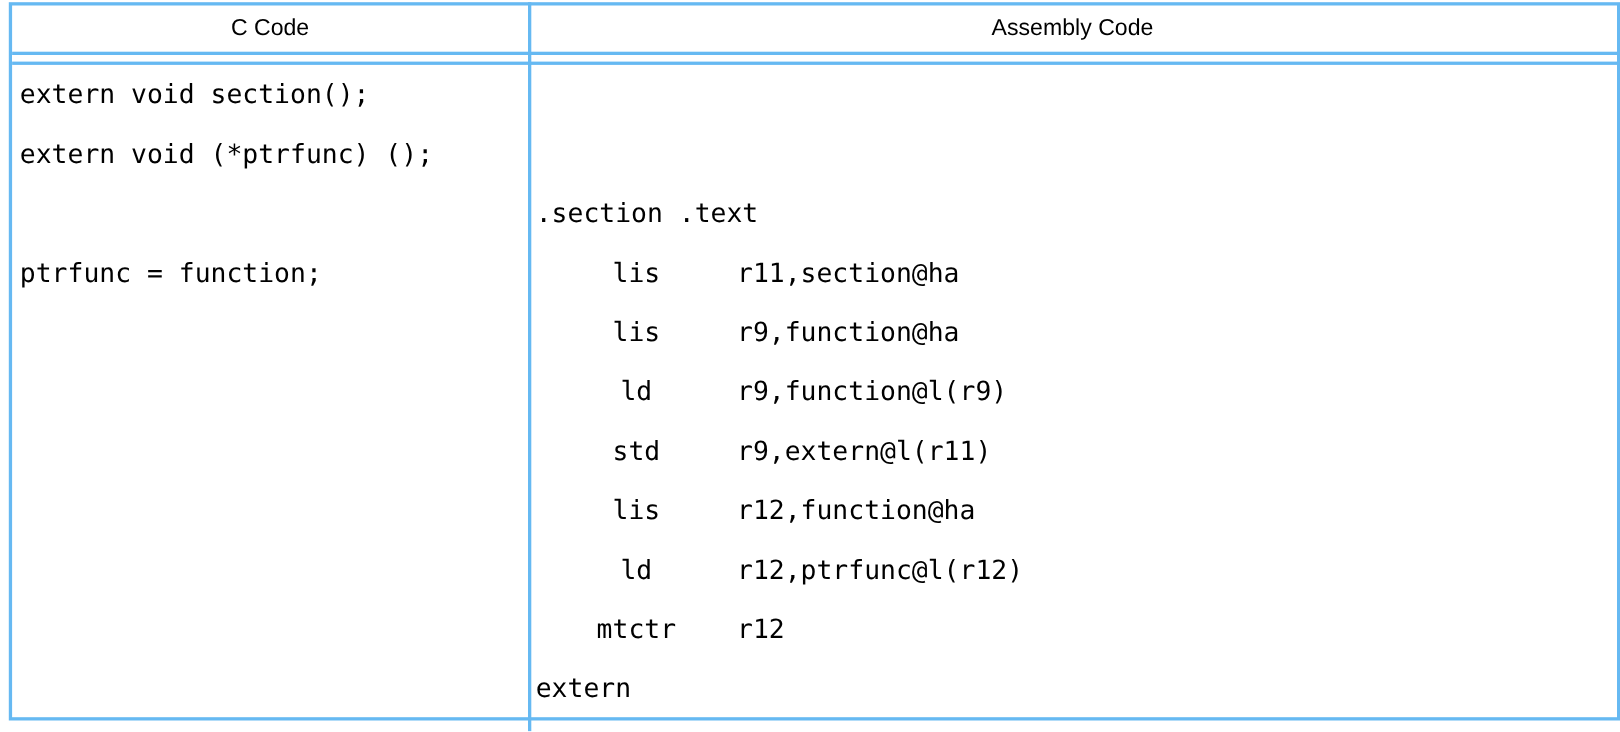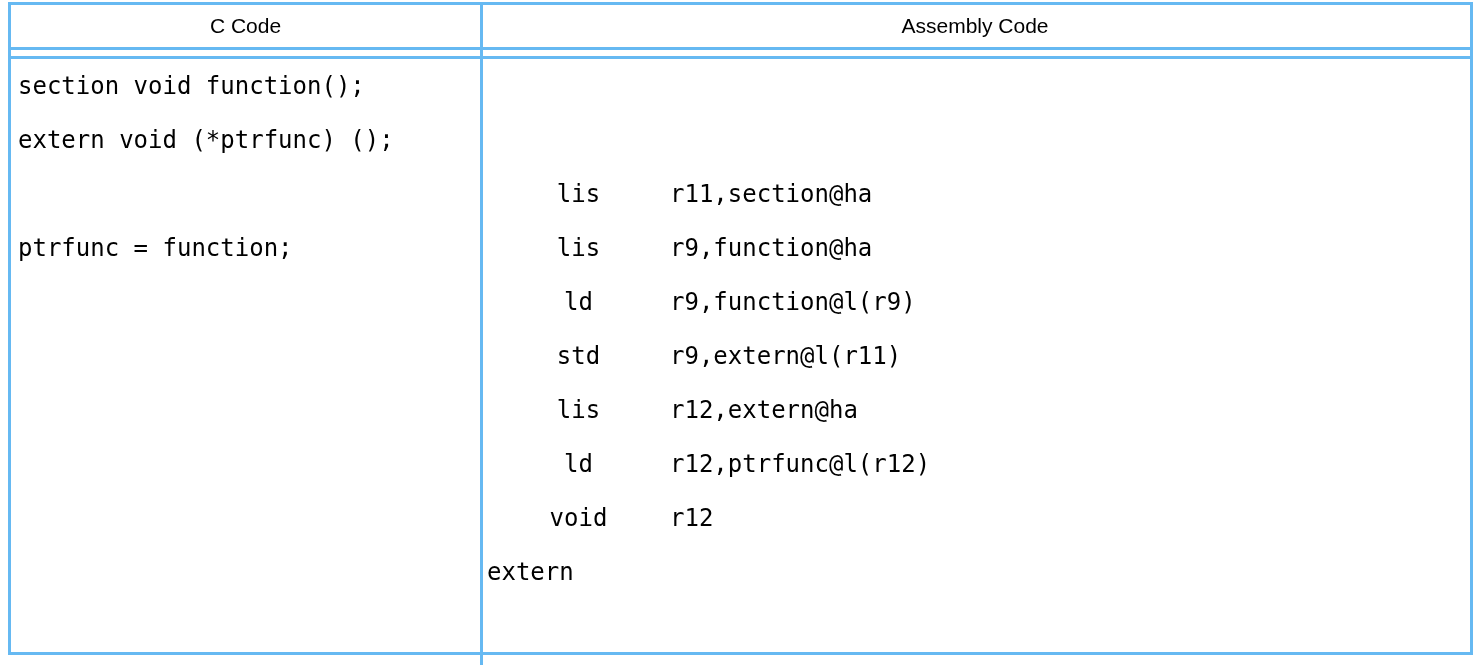--- a/index.html
+++ b/index.html
@@ -95,40 +95,41 @@
 
     <div class="header-row">
       <div class="cell-left header-cell">C Code</div>
       <div class="cell-right header-cell">Assembly Code</div>
     </div>
 
     <div class="gap-row"></div>
 
     <div class="body-row">
       <div class="cell-left code-col">
-          <div class="code-line">section void function();</div>
+          <div class="code-line">extern void section();</div>
           <div class="code-line">extern void (*ptrfunc) ();</div>
           <div class="code-line"></div>
           <div class="code-line">ptrfunc = function;</div>
           <div class="code-line"></div>
           <div class="code-line"></div>
           <div class="code-line"></div>
           <div class="code-line"></div>
           <div class="code-line"></div>
           <div class="code-line"></div>
         </div>
       <div class="cell-right code-col">
           <div class="code-line"></div>
           <div class="code-line"></div>
+          <div class="code-line">.section .text</div>
           <div class="code-line"><span class="opcode">lis</span><span class="operand">r11,section@ha</span></div>
           <div class="code-line"><span class="opcode">lis</span><span class="operand">r9,function@ha</span></div>
           <div class="code-line"><span class="opcode">ld</span><span class="operand">r9,function@l(r9)</span></div>
           <div class="code-line"><span class="opcode">std</span><span class="operand">r9,extern@l(r11)</span></div>
-          <div class="code-line"><span class="opcode">lis</span><span class="operand">r12,extern@ha</span></div>
+          <div class="code-line"><span class="opcode">lis</span><span class="operand">r12,function@ha</span></div>
           <div class="code-line"><span class="opcode">ld</span><span class="operand">r12,ptrfunc@l(r12)</span></div>
-          <div class="code-line"><span class="opcode">void</span><span class="operand">r12</span></div>
+          <div class="code-line"><span class="opcode">mtctr</span><span class="operand">r12</span></div>
           <div class="code-line">extern</div>
         </div>
     </div>
 
     <div class="vdivider"></div>
   </div>
 </div>
 
 </body></html>

